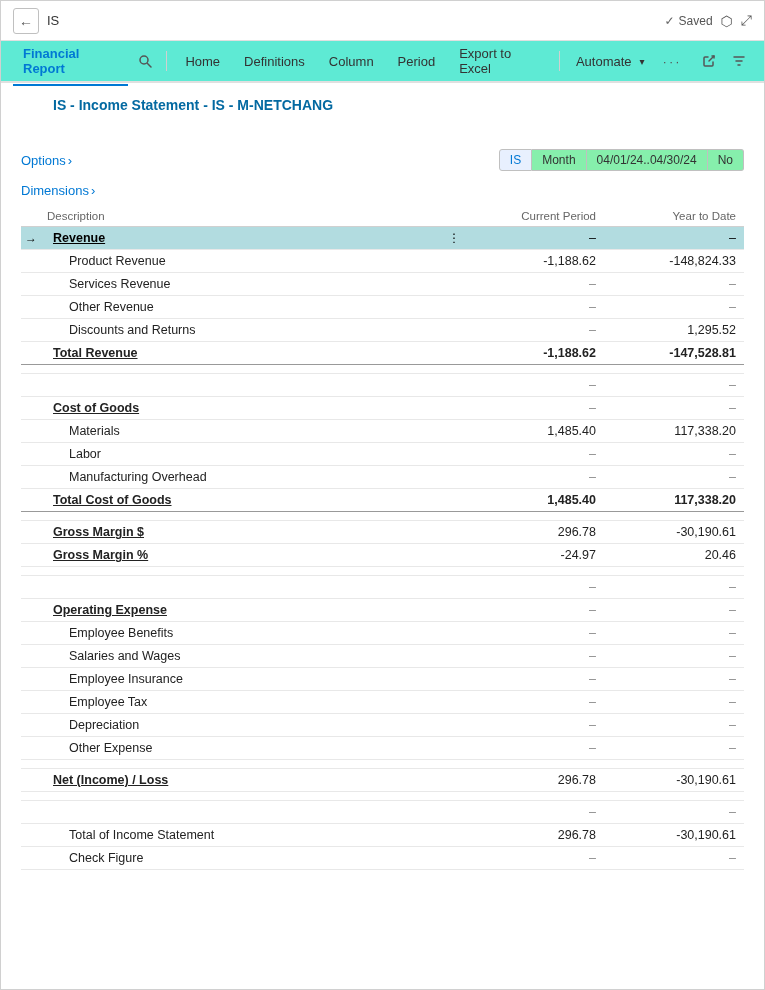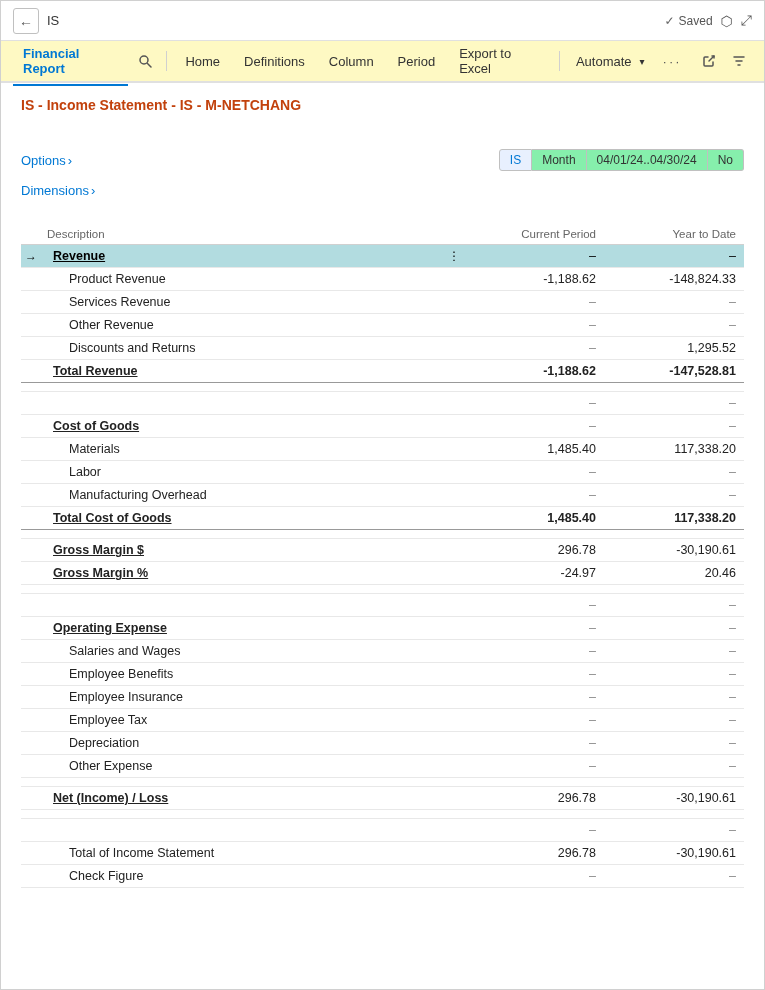--- a/index.html
+++ b/index.html
@@ -51,21 +51,21 @@
     .title-bar .saved-status .check { color: #666; }
     .title-bar .title-icons {
       display: flex; gap: 8px; align-items: center;
     }
     .title-bar .title-icon {
       color: #555; font-size: 14px; cursor: pointer;
     }
 
     
     .ribbon {
-      background: #fef9c3;
+      background: #5eead4;
       border-bottom: 2px solid #e0e0e0;
       display: flex;
       align-items: center;
       padding: 0 12px;
       height: 42px;
       gap: 4px;
     }
     .ribbon-tab {
       padding: 8px 10px;
       font-size: 13px;
@@ -97,22 +97,23 @@
     }
 
     
     .page-content {
       padding: 14px 20px 0 20px;
       flex: 1;
     }
     .page-title {
       font-size: 14px;
       font-weight: 600;
-      color: #c2410c;
+      color: #0369a1;
       margin-bottom: 14px;
+      margin-left: 32px;
     }
 
     
     .options-bar {
       display: flex;
       align-items: center;
       justify-content: space-between;
       margin-bottom: 12px;
       margin-top: 36px;
     }
@@ -136,21 +137,21 @@
     .pill:first-child { border-radius: 3px 0 0 3px; }
     .pill:last-child { border-radius: 0 3px 3px 0; }
     .pill + .pill { border-left: none; }
     .pill.active { background: #e8f0fe; color: #0078d4; font-weight: 500; }
 
     
     .dimensions-bar {
       font-size: 13px;
       color: #0078d4;
       cursor: pointer;
-      margin-bottom: 26px;
+      margin-bottom: 8px;
       display: flex; align-items: center; gap: 2px;
     }
 
     
     .report-table {
       width: 100%;
       border-collapse: collapse;
       font-size: 12.5px;
     }
     .report-table th {
@@ -411,28 +412,28 @@
     </tr>
           <tr>
       <td class="arrow-cell"></td>
       <td class="indent-bold" style="font-weight:700;">Operating Expense</td>
       <td class="dots-cell"></td>
       <td class="num-col dash">–</td>
       <td class="num-col dash">–</td>
     </tr>
           <tr>
     <td class="arrow-cell"></td>
+    <td class="indent-1">Employee Benefits</td>
+    <td class="dots-cell"></td>
+    <td class="num-col dash">–</td>
+    <td class="num-col dash">–</td>
+  </tr>
+          <tr>
+    <td class="arrow-cell"></td>
     <td class="indent-1">Salaries and Wages</td>
-    <td class="dots-cell"></td>
-    <td class="num-col dash">–</td>
-    <td class="num-col dash">–</td>
-  </tr>
-          <tr>
-    <td class="arrow-cell"></td>
-    <td class="indent-1">Employee Benefits</td>
     <td class="dots-cell"></td>
     <td class="num-col dash">–</td>
     <td class="num-col dash">–</td>
   </tr>
           <tr>
     <td class="arrow-cell"></td>
     <td class="indent-1">Employee Insurance</td>
     <td class="dots-cell"></td>
     <td class="num-col dash">–</td>
     <td class="num-col dash">–</td>

